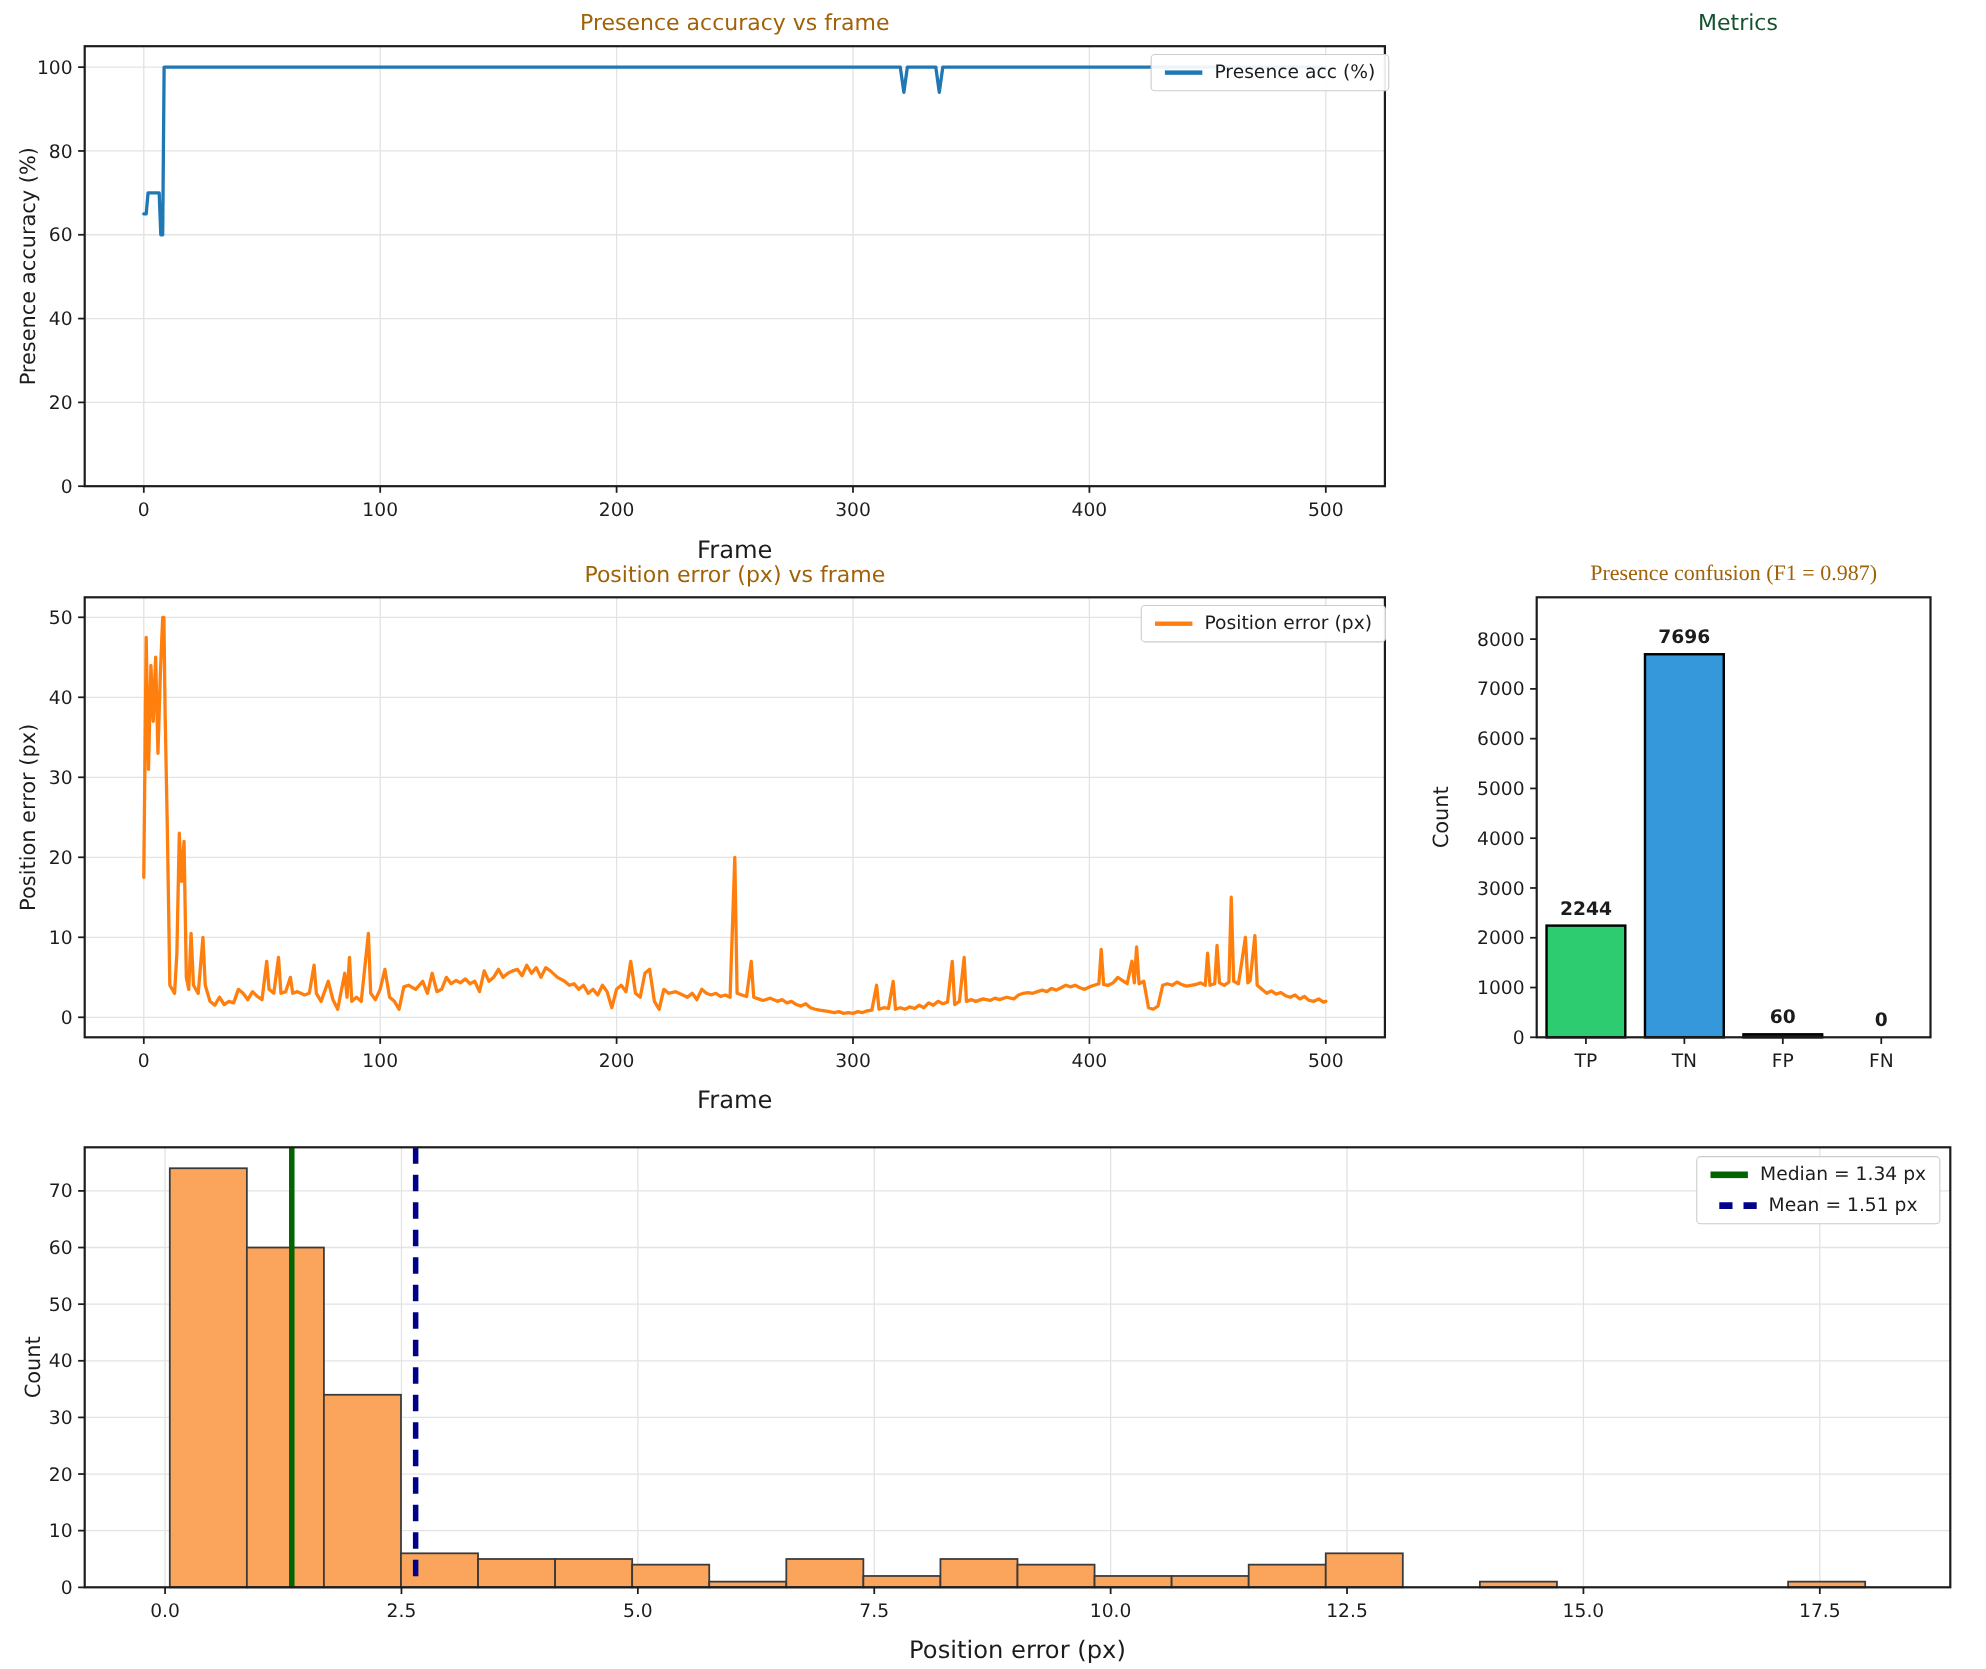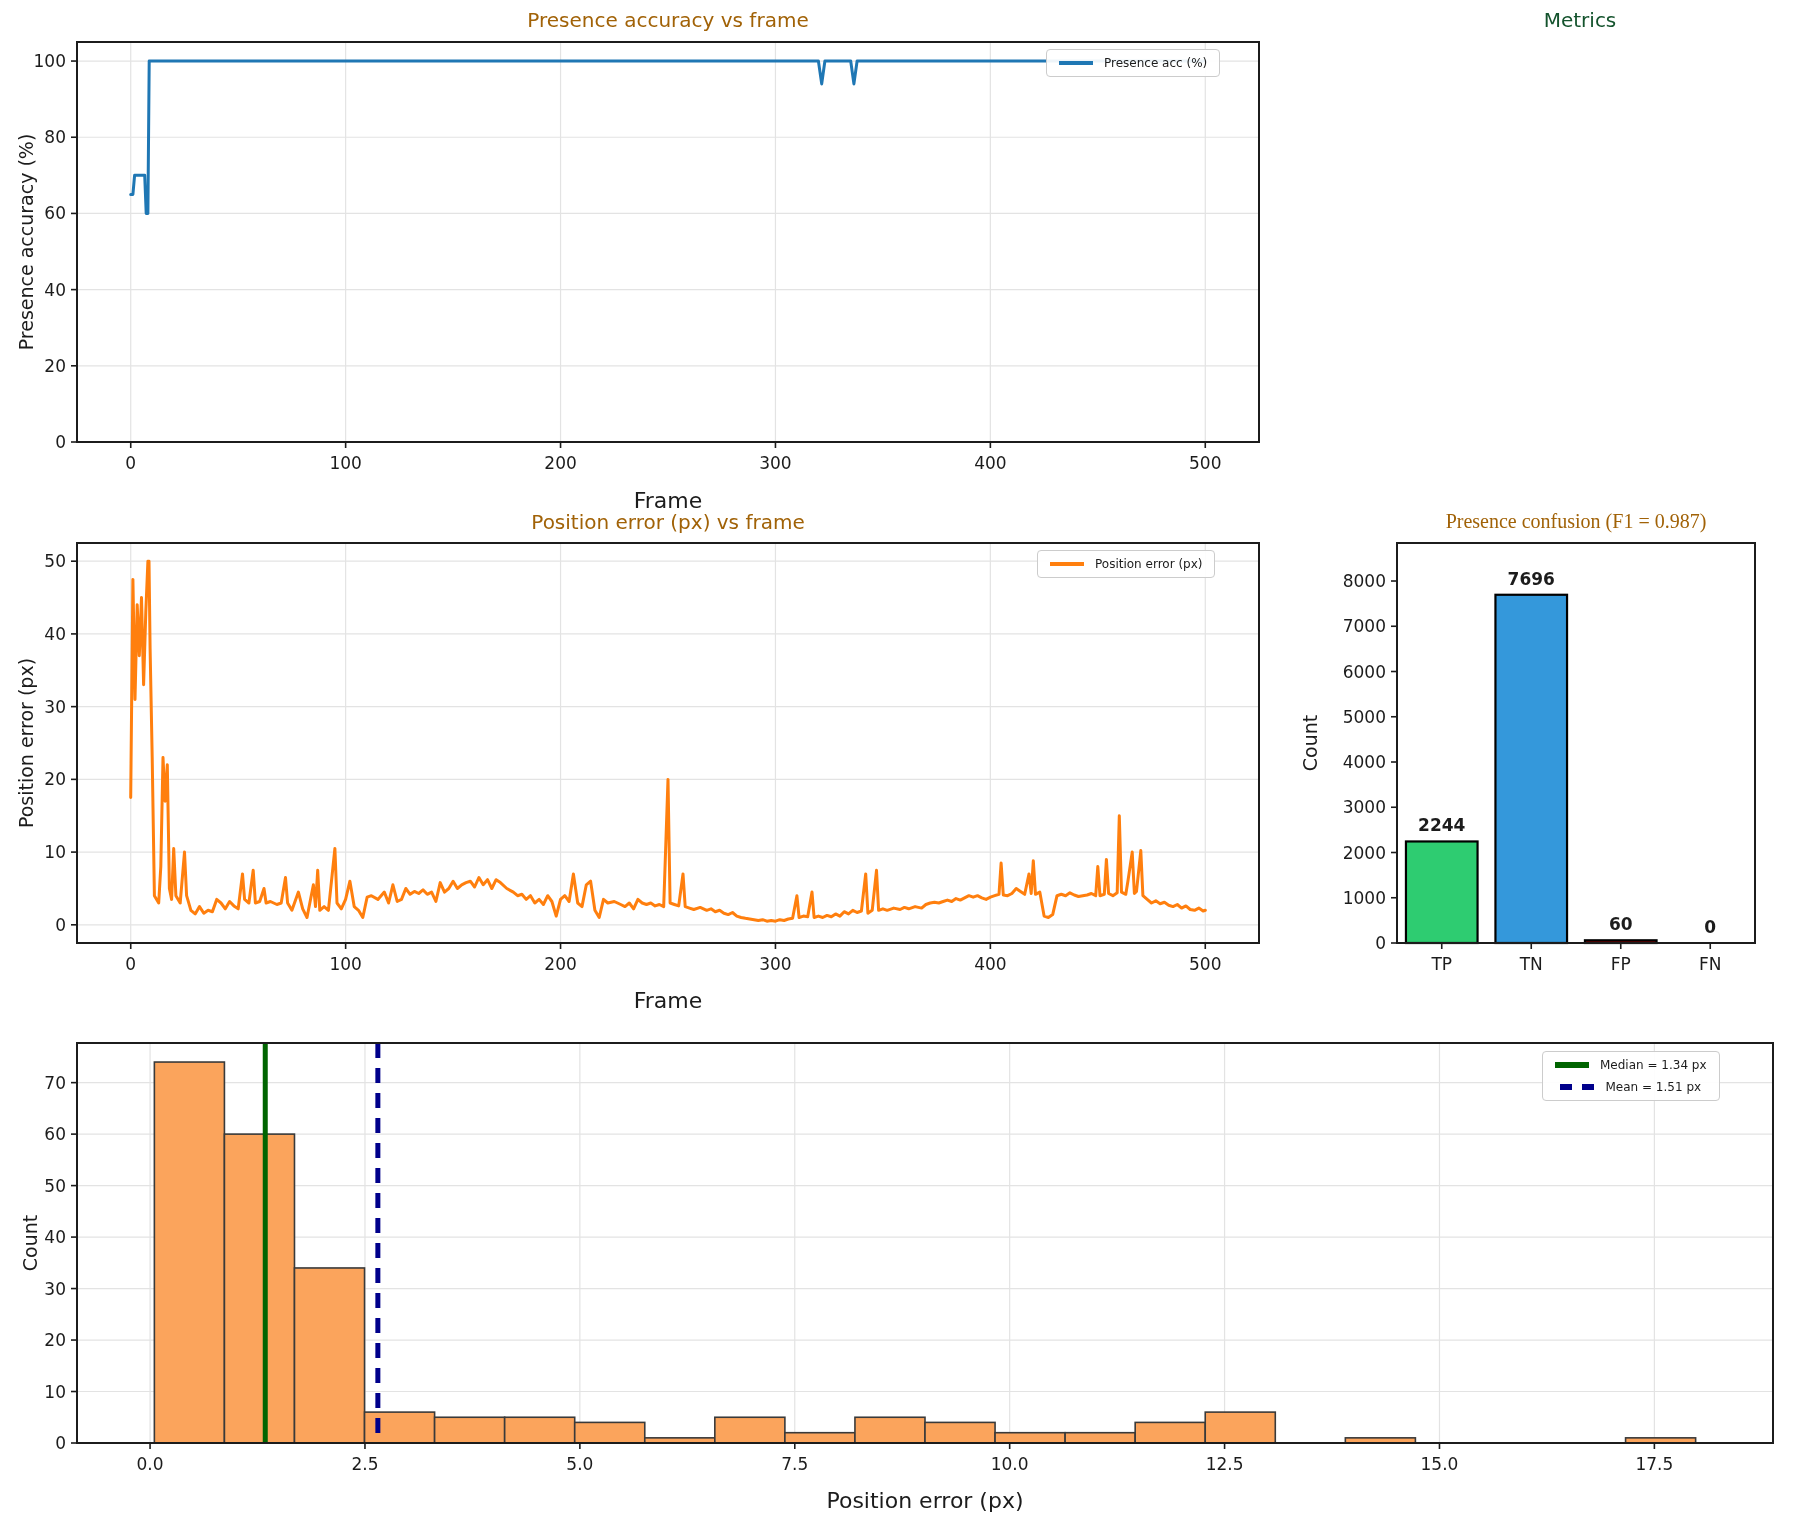--- a/index.html
+++ b/index.html
@@ -17,21 +17,21 @@
     position:absolute;transform:translateX(-50%);
     font-size:22px;white-space:nowrap;
   }
   .axis-ylabel{
     position:absolute;transform:translate(-50%,-50%) rotate(-90deg);
     font-size:19px;white-space:nowrap;
   }
   .legend{
     position:absolute;display:flex;align-items:center;gap:11px;
     background:rgba(255,255,255,0.92);border:1px solid #cccccc;border-radius:4px;
-    padding:6px 12px;font-size:12px;white-space:nowrap;
+    padding:6px 12px;font-size:17px;white-space:nowrap;
   }
   .legend.two-rows{flex-direction:column;align-items:center;gap:8px;}
   .legend-row{display:flex;align-items:center;gap:11px;}
   .swatch-line{display:inline-block;width:34px;height:0;border-top:4px solid #000;}
   .swatch-thick{display:inline-block;width:34px;height:6px;background:#000;}
   .swatch-dashed{display:inline-block;width:34px;height:0;border-top:6px dashed #000;}
   .metrics-title{
     position:absolute;transform:translateX(-50%);font-size:20px;color:#14532d;
   }
   .metrics-box{

